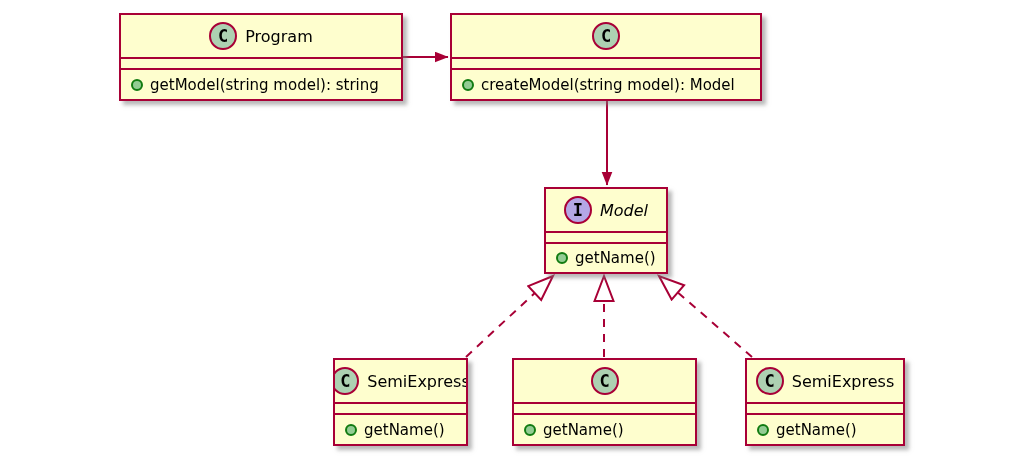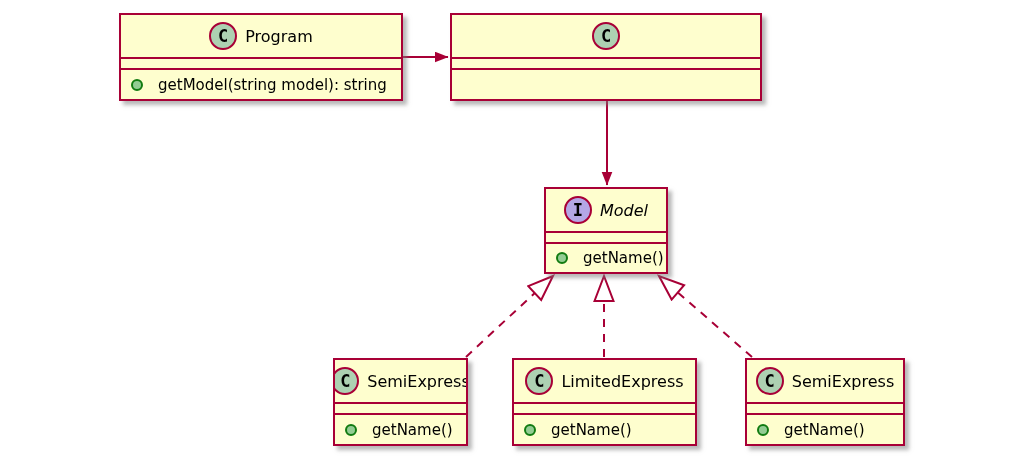--- a/index.html
+++ b/index.html
@@ -63,21 +63,21 @@
   .name-italic { font-style: italic; }
   .box-fields {
     flex: 0 0 9px;
     border-top: 2px solid #A80036;
     border-bottom: 2px solid #A80036;
   }
   .box-methods {
     flex: 1 1 auto;
     display: flex;
     align-items: center;
-    gap: 15px;
+    gap: 7px;
     padding: 0 8px 0 10px;
     font-size: 15px;
     white-space: nowrap;
     overflow: hidden;
   }
   .vis-bullet {
     flex: 0 0 auto;
     width: 8px;
     height: 8px;
     border-radius: 50%;
@@ -117,20 +117,24 @@
       <span class="vis-bullet"></span>
       <span>getModel(string model): string</span>
     </div>
   </div>
 
   <div class="uml-box" style="left:450px; top:13px; width:312px; height:88px;">
     <div class="box-title">
       <span class="spot spot-class">C</span>
     </div>
     <div class="box-fields"></div>
+    <div class="box-methods">
+      <span class="vis-bullet"></span>
+      <span>createModel(string model): Model</span>
+    </div>
   </div>
 
   <div class="uml-box" style="left:544px; top:187px; width:124px; height:87px;">
     <div class="box-title">
       <span class="spot spot-interface">I</span>
       <span class="name-italic">Model</span>
     </div>
     <div class="box-fields"></div>
     <div class="box-methods">
       <span class="vis-bullet"></span>
@@ -146,21 +150,20 @@
     <div class="box-fields"></div>
     <div class="box-methods">
       <span class="vis-bullet"></span>
       <span>getName()</span>
     </div>
   </div>
 
   <div class="uml-box" style="left:512px; top:358px; width:185px; height:88px;">
     <div class="box-title">
       <span class="spot spot-class">C</span>
-      <span>LimitedExpress</span>
     </div>
     <div class="box-fields"></div>
     <div class="box-methods">
       <span class="vis-bullet"></span>
       <span>getName()</span>
     </div>
   </div>
 
   <div class="uml-box" style="left:745px; top:358px; width:160px; height:88px;">
     <div class="box-title">

